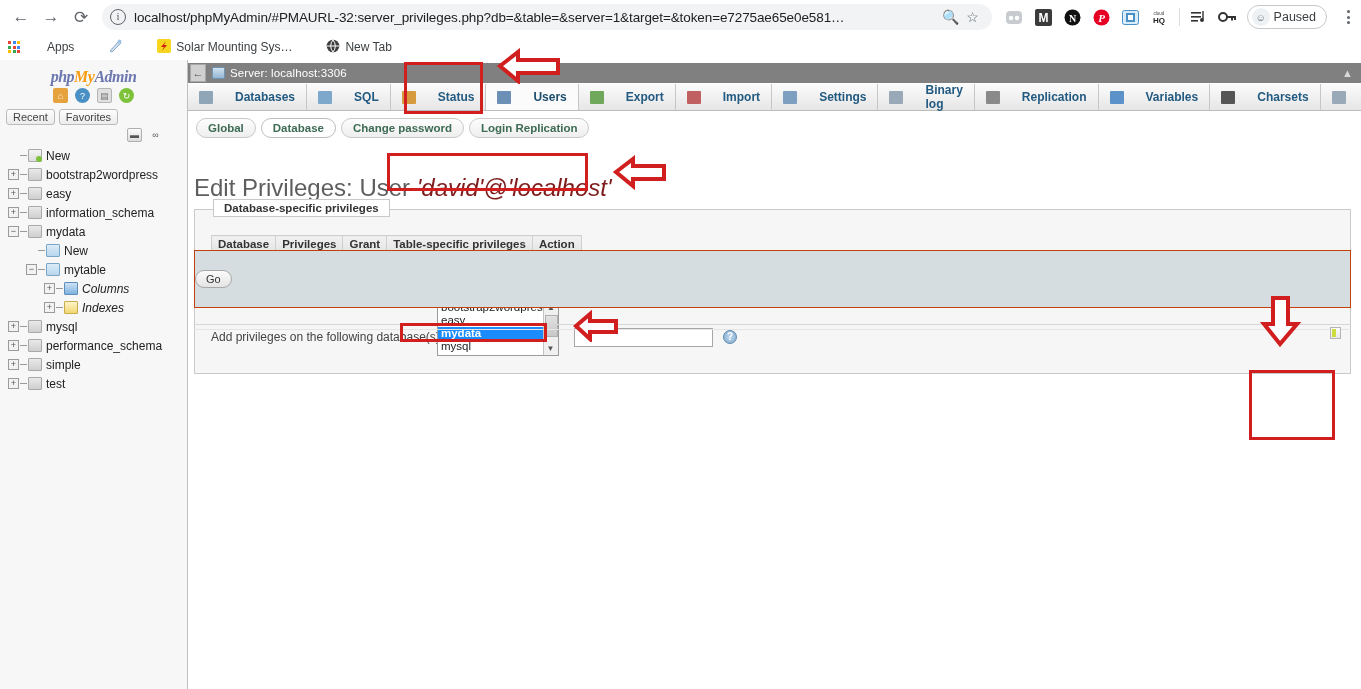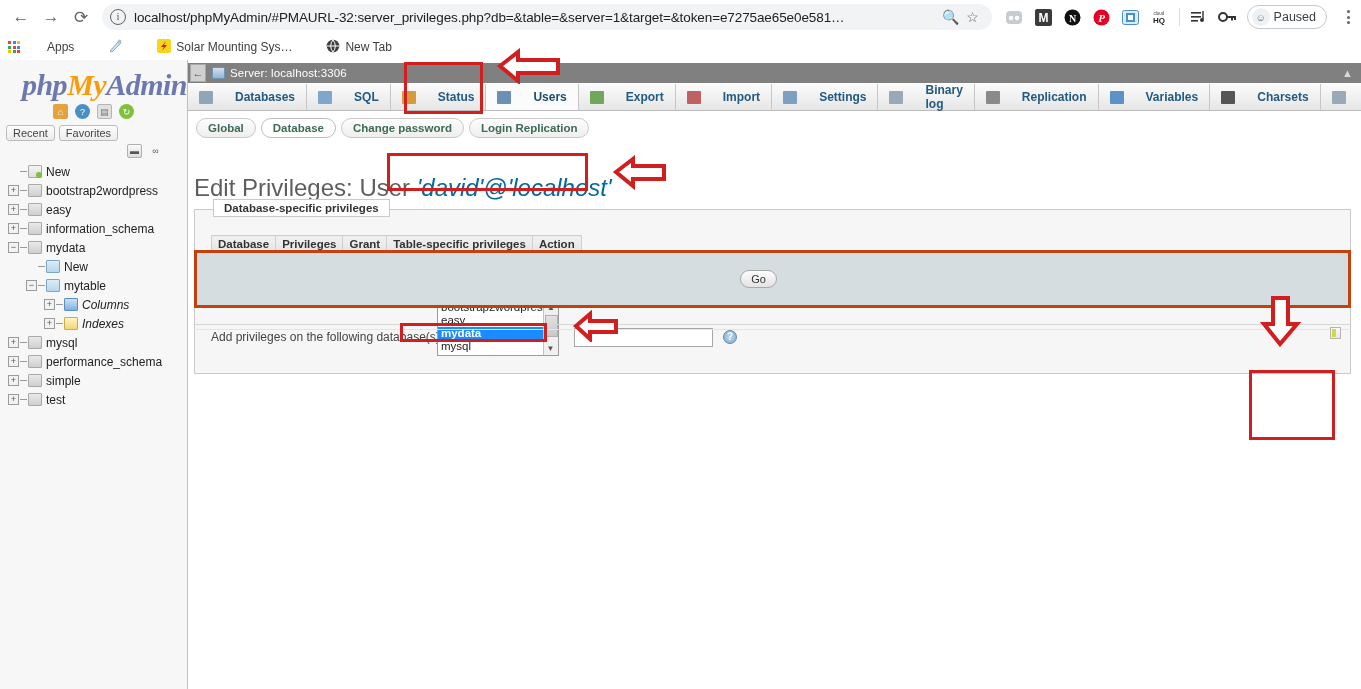--- a/index.html
+++ b/index.html
@@ -122,23 +122,23 @@
 
   
   #nav-panel {
     position: absolute; top: 0; left: 0;
     width: 188px; height: 629px;
     background: #f7f7f7;
     border-right: 1px solid #bfbfbf;
     overflow: hidden;
   }
   #pma-logo {
-    text-align: right; padding-top: 8px;
+    text-align: center; padding-top: 8px;
     font-family: "Liberation Serif", serif;
-    font-size: 30px; font-weight: bold; font-style: italic;
+    font-size: 16px; font-weight: bold; font-style: italic;
     letter-spacing: -0.5px;
   }
   #pma-logo .php { color: #6c78af; }
   #pma-logo .my  { color: #f89c0e; }
   #pma-logo .admin { color: #6c78af; }
   #logo-icons {
     display: flex; justify-content: center; gap: 7px;
     margin-top: 2px;
   }
   .lg-ic {
@@ -260,21 +260,21 @@
     border: 1px solid #c9c9c9; border-radius: 10px;
     padding: 3px 11px; cursor: pointer;
   }
   .subtab.active { background: #ffffff; border-color: #bdbdbd; }
 
   #page-title {
     position: absolute; top: 98px; left: 6px;
     font-size: 24px; color: #5e5e5e; font-weight: normal;
     white-space: nowrap;
   }
-  #page-title .user-val { font-style: italic; color: #0369a1; }
+  #page-title .user-val { font-style: italic; color: #7f1d1d; }
 
   
   #fieldset {
     position: absolute; top: 149px; left: 6px;
     width: 1157px; height: 165px;
     border: 1px solid #c9c9c9;
     background: #f6f6f6;
   }
   #fs-legend {
     position: absolute; top: -11px; left: 18px;
@@ -346,22 +346,22 @@
     background: radial-gradient(#bfd9ee,#7fa8cd);
     border: 1px solid #5d8ab0;
     color: #fff; font-size: 10px; font-weight: bold;
     text-align: center; line-height: 12px; cursor: pointer;
   }
 
   #go-bar {
     position: absolute; top: 190px; left: 6px;
     width: 1157px; height: 58px;
     background: #d6dde1;
-    border: 3px solid #c2410c;
-    display: flex; align-items: center; justify-content: center;
+    border: 1px solid #c2410c;
+    display: flex; align-items: center; justify-content: flex-start;
   }
   #go-button {
     margin-right: 28px;
     font-size: 11px; color: #333;
     background: linear-gradient(#fcfcfc,#e4e4e4);
     border: 1px solid #a8a8a8; border-radius: 9px;
     padding: 2px 10px; cursor: pointer;
   }
 
   #hr-line {

